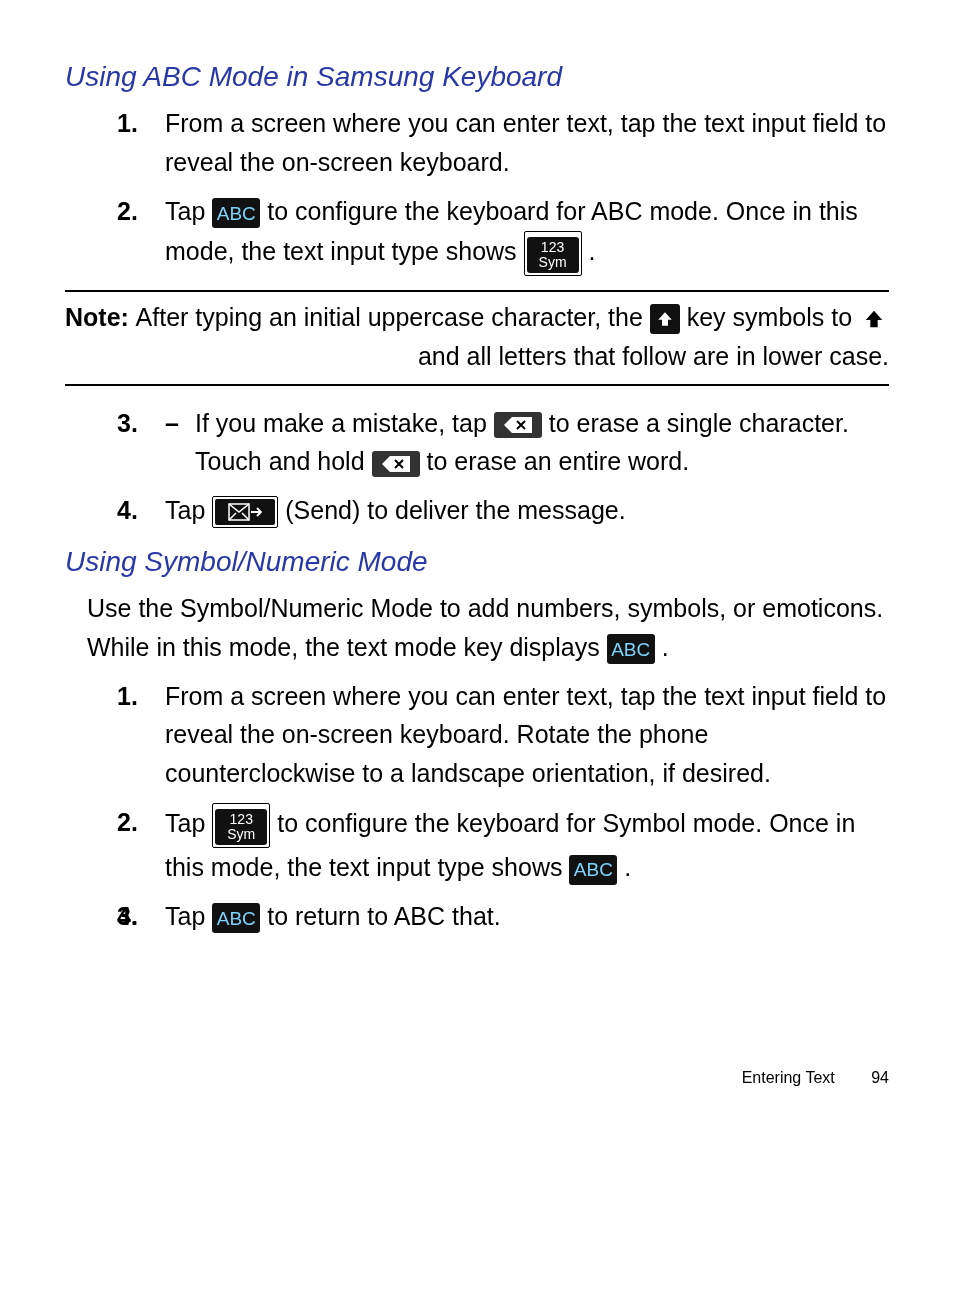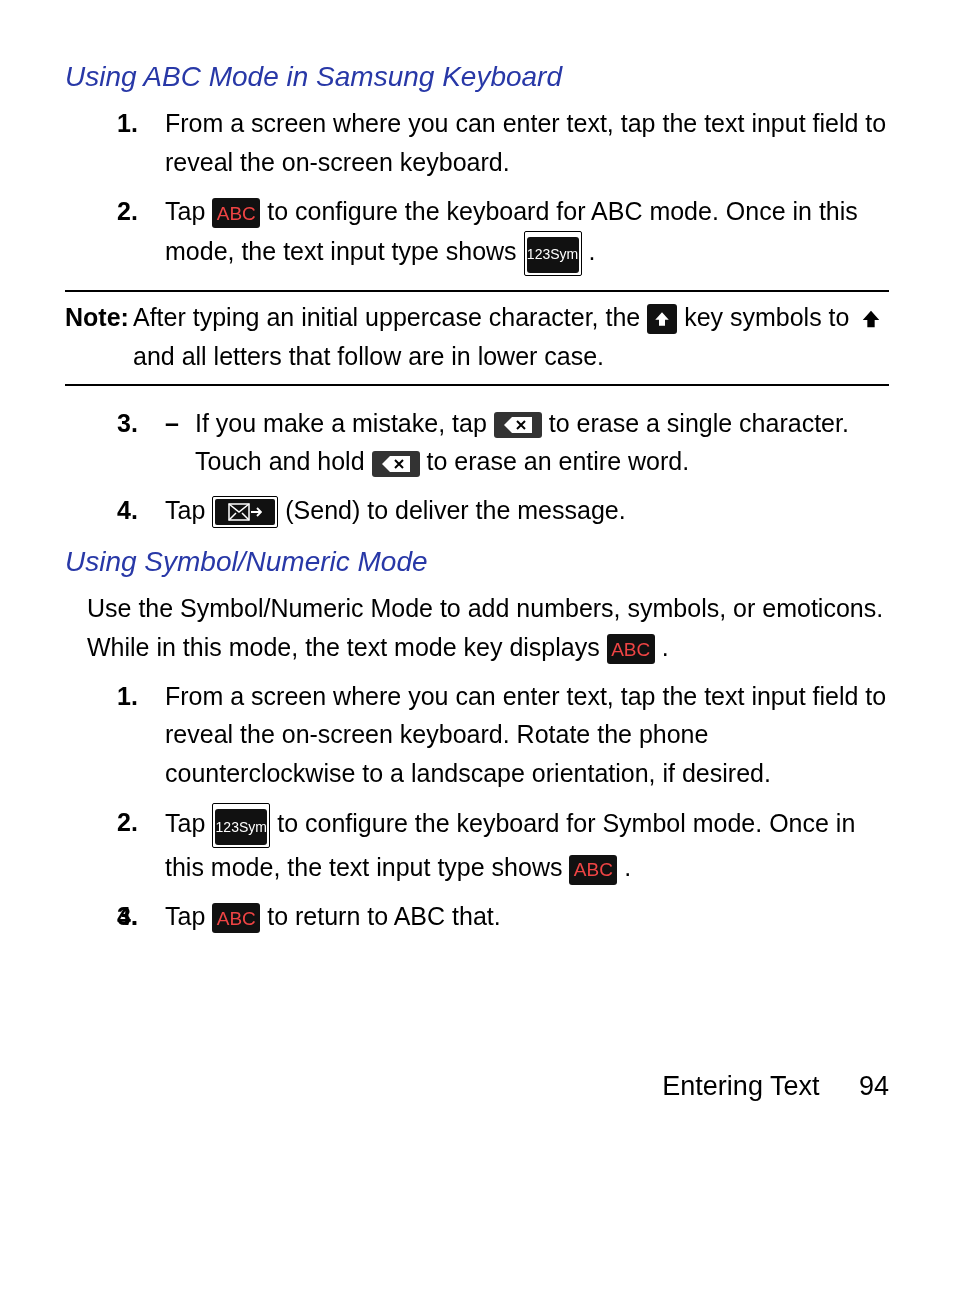--- a/index.html
+++ b/index.html
@@ -51,44 +51,45 @@
     }
     .note-block {
       border-top: 2px solid #000;
       border-bottom: 2px solid #000;
       padding: 6px 0 8px 0;
       margin: 14px 0 18px 0;
     }
     .note-block .note-content {
       padding-left: 68px;
       position: relative;
+      text-align: right;
     }
     .note-block .note-label {
       position: absolute;
       left: 0;
       top: 0;
       font-weight: bold;
     }
     .key-black {
       display: inline-flex;
       align-items: center;
       justify-content: center;
       background: #111;
-      color: #ef4444;
+      color: #7dd3fc;
       border-radius: 3px;
       min-width: 48px;
       height: 30px;
       font-size: 19px;
       vertical-align: middle;
       padding: 0 4px;
       box-sizing: border-box;
     }
     .key-sym {
       display: inline-flex;
-      flex-direction: row;
+      flex-direction: column;
       align-items: center;
       justify-content: center;
       background: #111;
       color: #fff;
       border-radius: 3px;
       width: 52px;
       height: 36px;
       font-size: 14px;
       line-height: 1.1;
       vertical-align: middle;
@@ -149,21 +150,21 @@
       justify-content: center;
       background: #111;
       color: #fff;
       border-radius: 2px;
       width: 60px;
       height: 26px;
     }
     .footer {
       text-align: right;
       margin-top: 130px;
-      font-size: 27px;
+      font-size: 16px;
     }
     .footer .page-num {
       display: inline-block;
       margin-left: 32px;
     }
     .intro {
       margin: 6px 0 10px 22px;
     }
     .bold { font-weight: normal; }
   </style>

